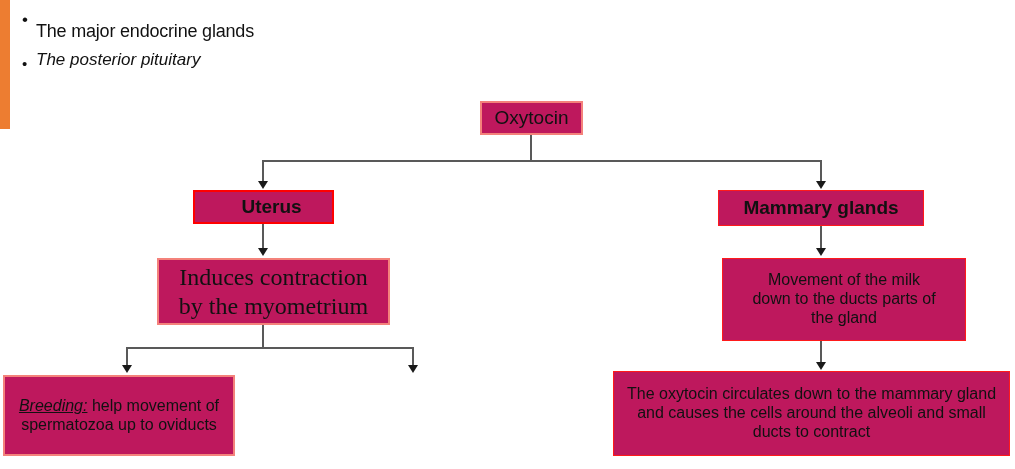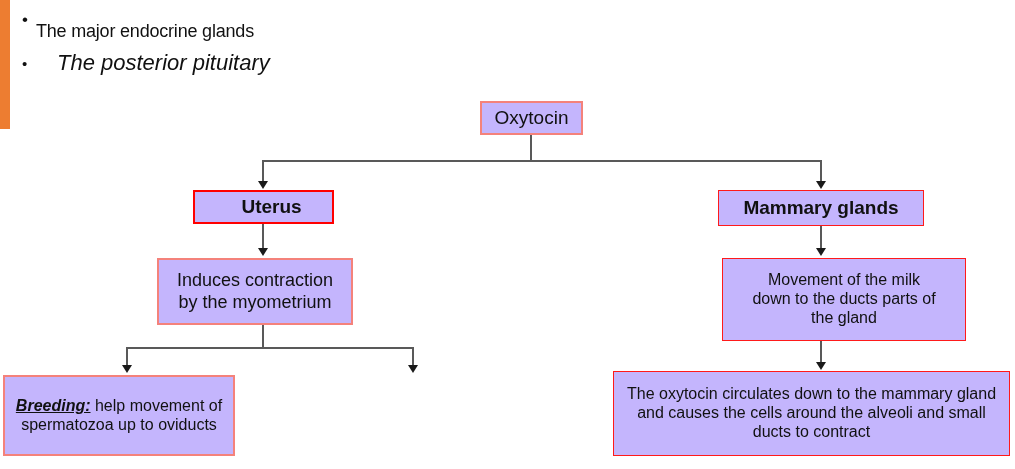--- a/index.html
+++ b/index.html
@@ -46,31 +46,30 @@
   #bullet1 .bullet-text {
     font-size: 18px;
     font-weight: normal;
     line-height: 1.18;
     letter-spacing: -0.2px;
     margin-top: 17px;
   }
   #bullet2 { left: 22px; top: 50px; }
   #bullet2 .bullet-dot { font-size: 15px; padding-top: 6px; }
   #bullet2 .bullet-text {
-    font-size: 22px;
+    font-size: 17px;
     font-style: italic;
     line-height: 1.18;
-    margin-left: 21px;
   }
 
   
   .node {
     position: absolute;
     box-sizing: border-box;
-    background: #c4b5fd;
+    background: #be185d;
     display: flex;
     align-items: center;
     justify-content: center;
     text-align: center;
     line-height: 1.18;
     color: #111111;
   }
   .node .node-text { display: block; width: 100%; padding: 0 4px; }
 
   .bd-salmon { border: 2px solid #F4827B; }
@@ -83,42 +82,43 @@
   }
   #node-uterus {
     left: 193px; top: 190px; width: 141px; height: 34px;
     font-size: 19px; font-weight: bold; padding-left: 16px;
   }
   #node-mammary {
     left: 718px; top: 190px; width: 206px; height: 36px;
     font-size: 19px; font-weight: bold;
   }
   #node-induces {
-    left: 157px; top: 258px; width: 196px; height: 67px;
-    font-size: 18px;
+    left: 157px; top: 258px; width: 233px; height: 67px;
+    font-size: 24px;
+    font-family: Liberation Serif, serif;
   }
   #node-movement {
     left: 694px; top: 258px; width: 244px; height: 83px;
     font-size: 16px;
     margin-left: 28px;
   }
   #node-breeding {
     left: 3px; top: 375px; width: 232px; height: 81px;
     font-size: 16px;
   }
   #node-parturition {
     left: 290px; top: 375px; width: 245px; height: 81px;
     font-size: 16px;
   }
   #node-circulates {
     left: 613px; top: 371px; width: 397px; height: 85px;
     font-size: 16px;
   }
   .lead {
-    font-weight: bold;
+    font-weight: normal;
     font-style: italic;
     text-decoration: underline;
   }
 
   
   .conn {
     position: absolute;
     background: #595959;
   }
   .vline { width: 2px; }

